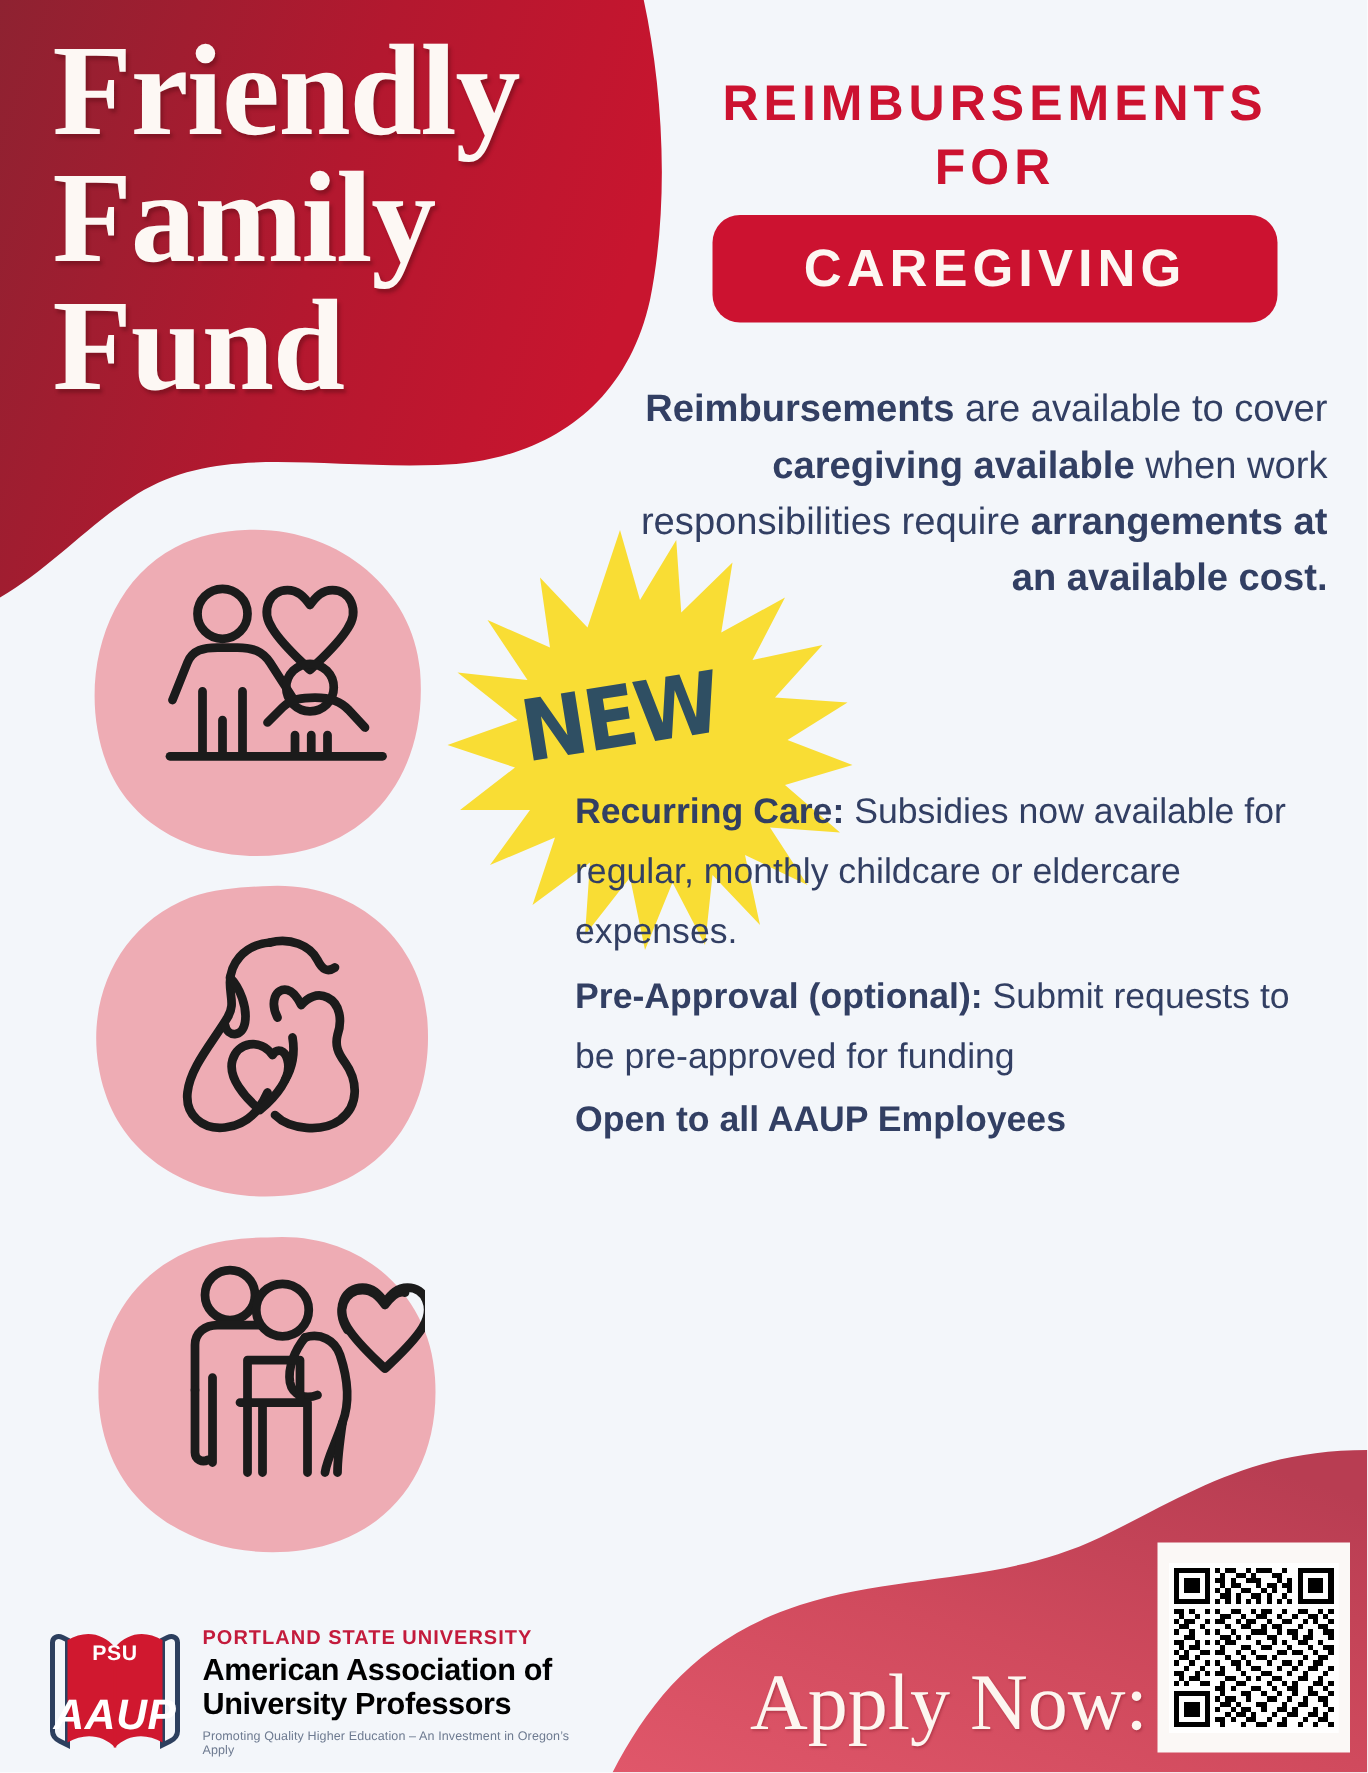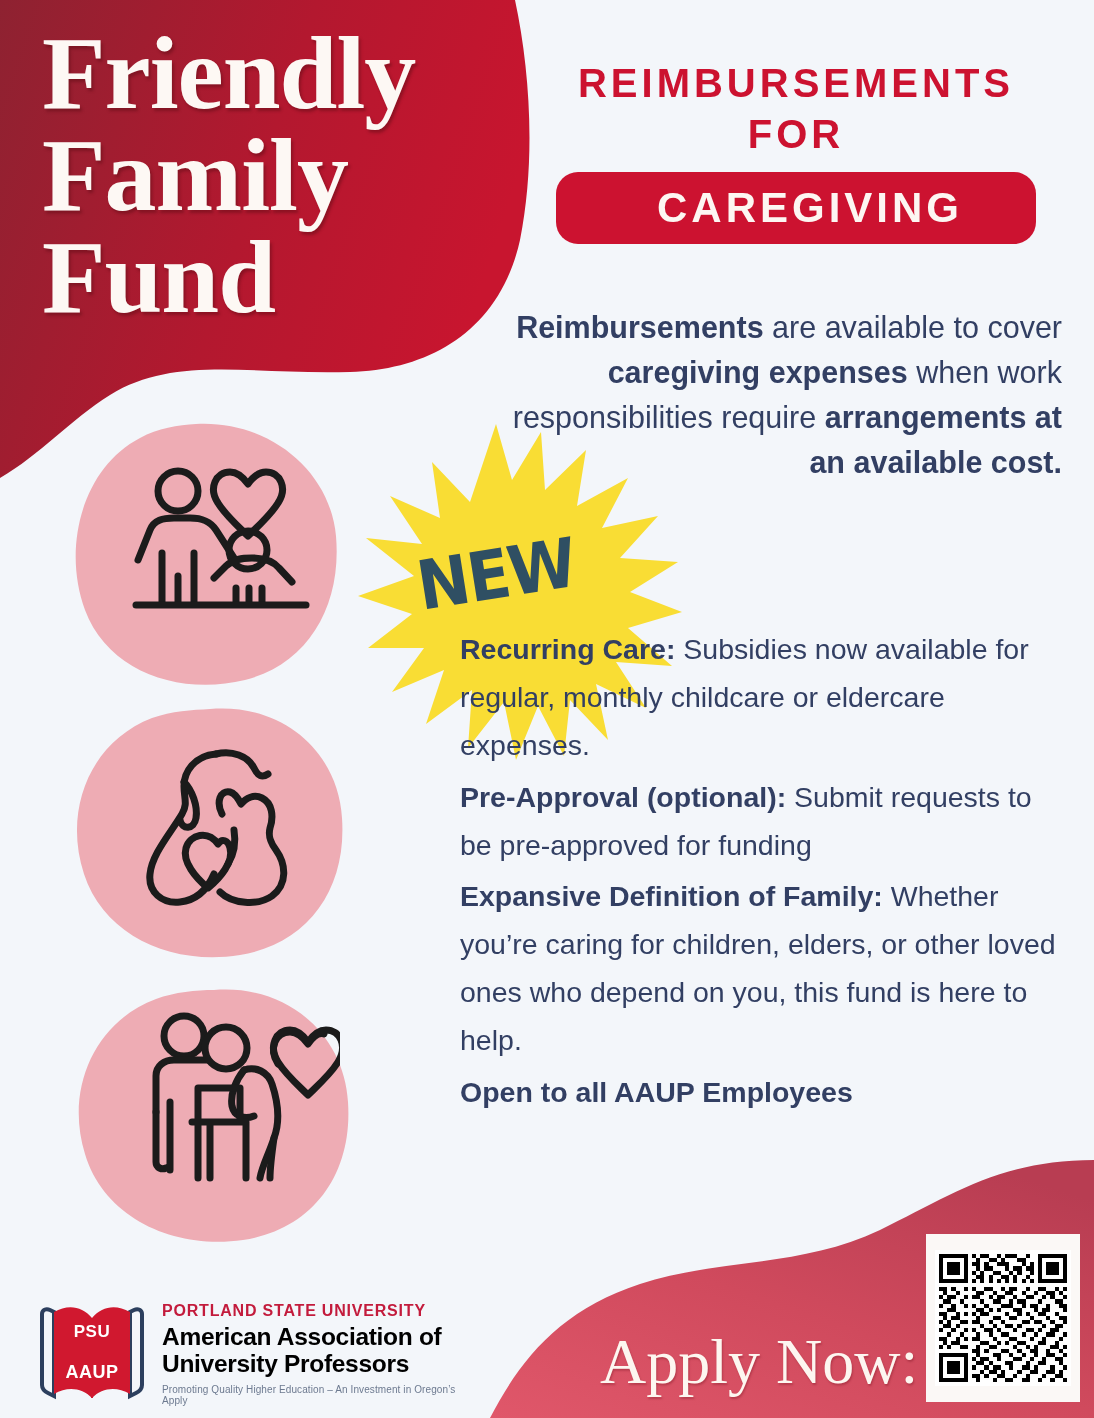--- a/index.html
+++ b/index.html
@@ -57,27 +57,26 @@
     font-family: "Liberation Sans", sans-serif;
     font-weight: bold;
     font-size: 40px;
     line-height: 1.28;
     letter-spacing: 4px;
     color: #cc1230;
   }
   #caregiving-pill {
     margin: 12px auto 0 auto;
     width: 452px;
-    height: 72px;
+    height: 86px;
     background: #cc1230;
     border-radius: 22px;
     display: flex;
     align-items: center;
     justify-content: center;
-    padding-left: 28px;
   }
   #caregiving-pill span {
     font-weight: bold;
     font-size: 42px;
     letter-spacing: 4px;
     color: #fdf6f2;
   }
 
   
   #intro-para {
@@ -171,23 +170,24 @@
     gap: 20px;
   }
   #logo-mark .bk-label .l1 {
     font-weight: bold;
     font-size: 17px;
     color: #ffffff;
     letter-spacing: 0.5px;
   }
   #logo-mark .bk-label .l2 {
     font-weight: bold;
-    font-size: 18px;
+    font-size: 34px;
     color: #ffffff;
     letter-spacing: 0.5px;
+    font-style: italic;
   }
   #logo-text {
     margin-left: 16px;
     padding-top: 4px;
   }
   .logo-eyebrow {
     font-size: 16px;
     font-weight: bold;
     letter-spacing: 0.8px;
     color: #c31b3c;
@@ -295,38 +295,35 @@
 
   <div id="header-right">
     <div class="hdr-line">REIMBURSEMENTS</div>
     <div class="hdr-line">FOR</div>
     <div id="caregiving-pill">
       <span>CAREGIVING</span>
     </div>
   </div>
 
   <div id="intro-para">
-    <b>Reimbursements</b><span> are available to cover </span><b>caregiving expenses</b><span> when work responsibilities require </span><b>arrangements at an available cost.</b>
+    <b>Reimbursements</b><span> are available to cover </span><b>caregiving available</b><span> when work responsibilities require </span><b>arrangements at an available cost.</b>
   </div>
 
   <div id="new-burst">
     <div class="burst-label">
       <span>NEW</span>
     </div>
   </div>
 
   <div id="body-list">
     <div class="body-item">
       <b>Recurring Care:</b><span> Subsidies now available for regular, monthly childcare or eldercare expenses.</span>
     </div>
     <div class="body-item">
       <b>Pre-Approval (optional):</b><span> Submit requests to be pre-approved for funding</span>
-    </div>
-    <div class="body-item">
-      <b>Expansive Definition of Family:</b><span> Whether you’re caring for children, elders, or other loved ones who depend on you, this fund is here to help.</span>
     </div>
     <div class="body-item last">Open to all AAUP Employees</div>
   </div>
 
   <svg class="icon-blob" style="left:130px; top:458px; width:200px; height:168px;" viewBox="0 0 200 168">
     <g fill="none" stroke="#1b1b1b" stroke-width="7" stroke-linecap="round" stroke-linejoin="round">
       <circle cx="48" cy="33" r="20"></circle>
       <path d="M8 102 L20 72 C24 62 33 60 44 60 L60 60 C72 60 80 63 86 72 L104 100"></path>
       <path d="M32 95 L32 145 M64 95 L64 145 M48 118 L48 145"></path>
       <path d="M88 45 C78 30 86 14 100 14 C108 14 113 19 118 26 C123 19 128 14 136 14 C150 14 158 30 148 45 C140 58 126 70 118 78 C110 70 96 58 88 45Z"></path>

